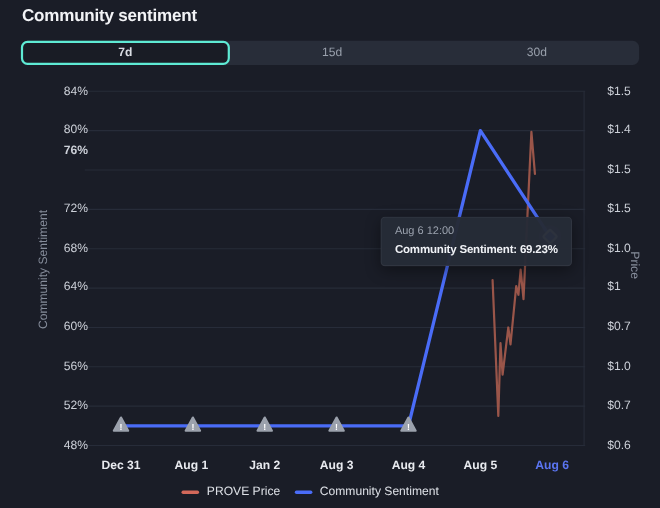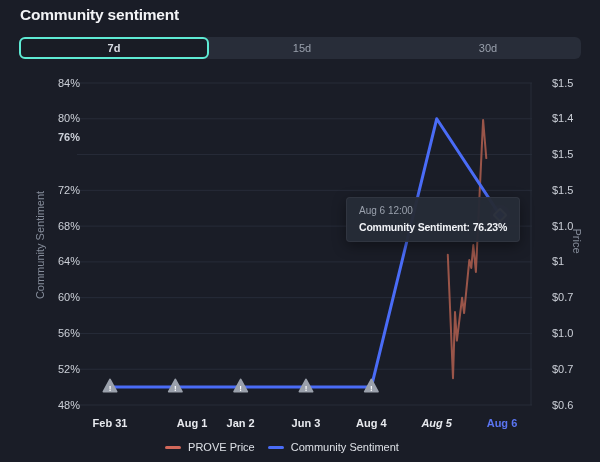--- a/index.html
+++ b/index.html
@@ -126,35 +126,35 @@
       <div class="tick right" style="top: 148.056px;">$1.5</div>
       <div class="tick right" style="top: 183.833px;">$1.5</div>
       <div class="tick right" style="top: 219.611px;">$1.0</div>
       <div class="tick right" style="top: 255.389px;">$1</div>
       <div class="tick right" style="top: 291.167px;">$0.7</div>
       <div class="tick right" style="top: 326.944px;">$1.0</div>
       <div class="tick right" style="top: 362.722px;">$0.7</div>
       <div class="tick right" style="top: 398.5px;">$0.6</div>
     </div>
   <div id="xlabels">
-      <div class="xlabel" style="left: 78px;">Feb 31</div>
-      <div class="xlabel" style="left: 160px;">Aug 1</div>
+      <div class="xlabel" style="left: 78px;">Dec 31</div>
+      <div class="xlabel" style="left: 142px;">Aug 1</div>
       <div class="xlabel" style="left: 208.666px;">Jan 2</div>
-      <div class="xlabel" style="left: 273.999px;">Jun 3</div>
+      <div class="xlabel" style="left: 273.999px;">Aug 3</div>
       <div class="xlabel" style="left: 339.332px;">Aug 4</div>
-      <div class="xlabel" style="left: 404.665px; font-style: italic;">Aug 5</div>
+      <div class="xlabel" style="left: 404.665px;">Aug 5</div>
       <div class="xlabel hl" style="left: 469.998px;">Aug 6</div>
     </div>
 
   <div class="axis-title left">Community Sentiment</div>
   <div class="axis-title right">Price</div>
 
   <div class="tooltip">
     <div class="tt-time">Aug 6 12:00</div>
-    <div class="tt-value">Community Sentiment: 76.23%</div>
+    <div class="tt-value">Community Sentiment: 69.23%</div>
   </div>
 
   <div class="legend">
       <div class="legend-item">
         <span class="legend-swatch" style="background: rgb(210, 104, 90);"></span>
         <span class="legend-label">PROVE Price</span>
       </div>
       <div class="legend-item">
         <span class="legend-swatch" style="background: rgb(74, 108, 247);"></span>
         <span class="legend-label">Community Sentiment</span>

